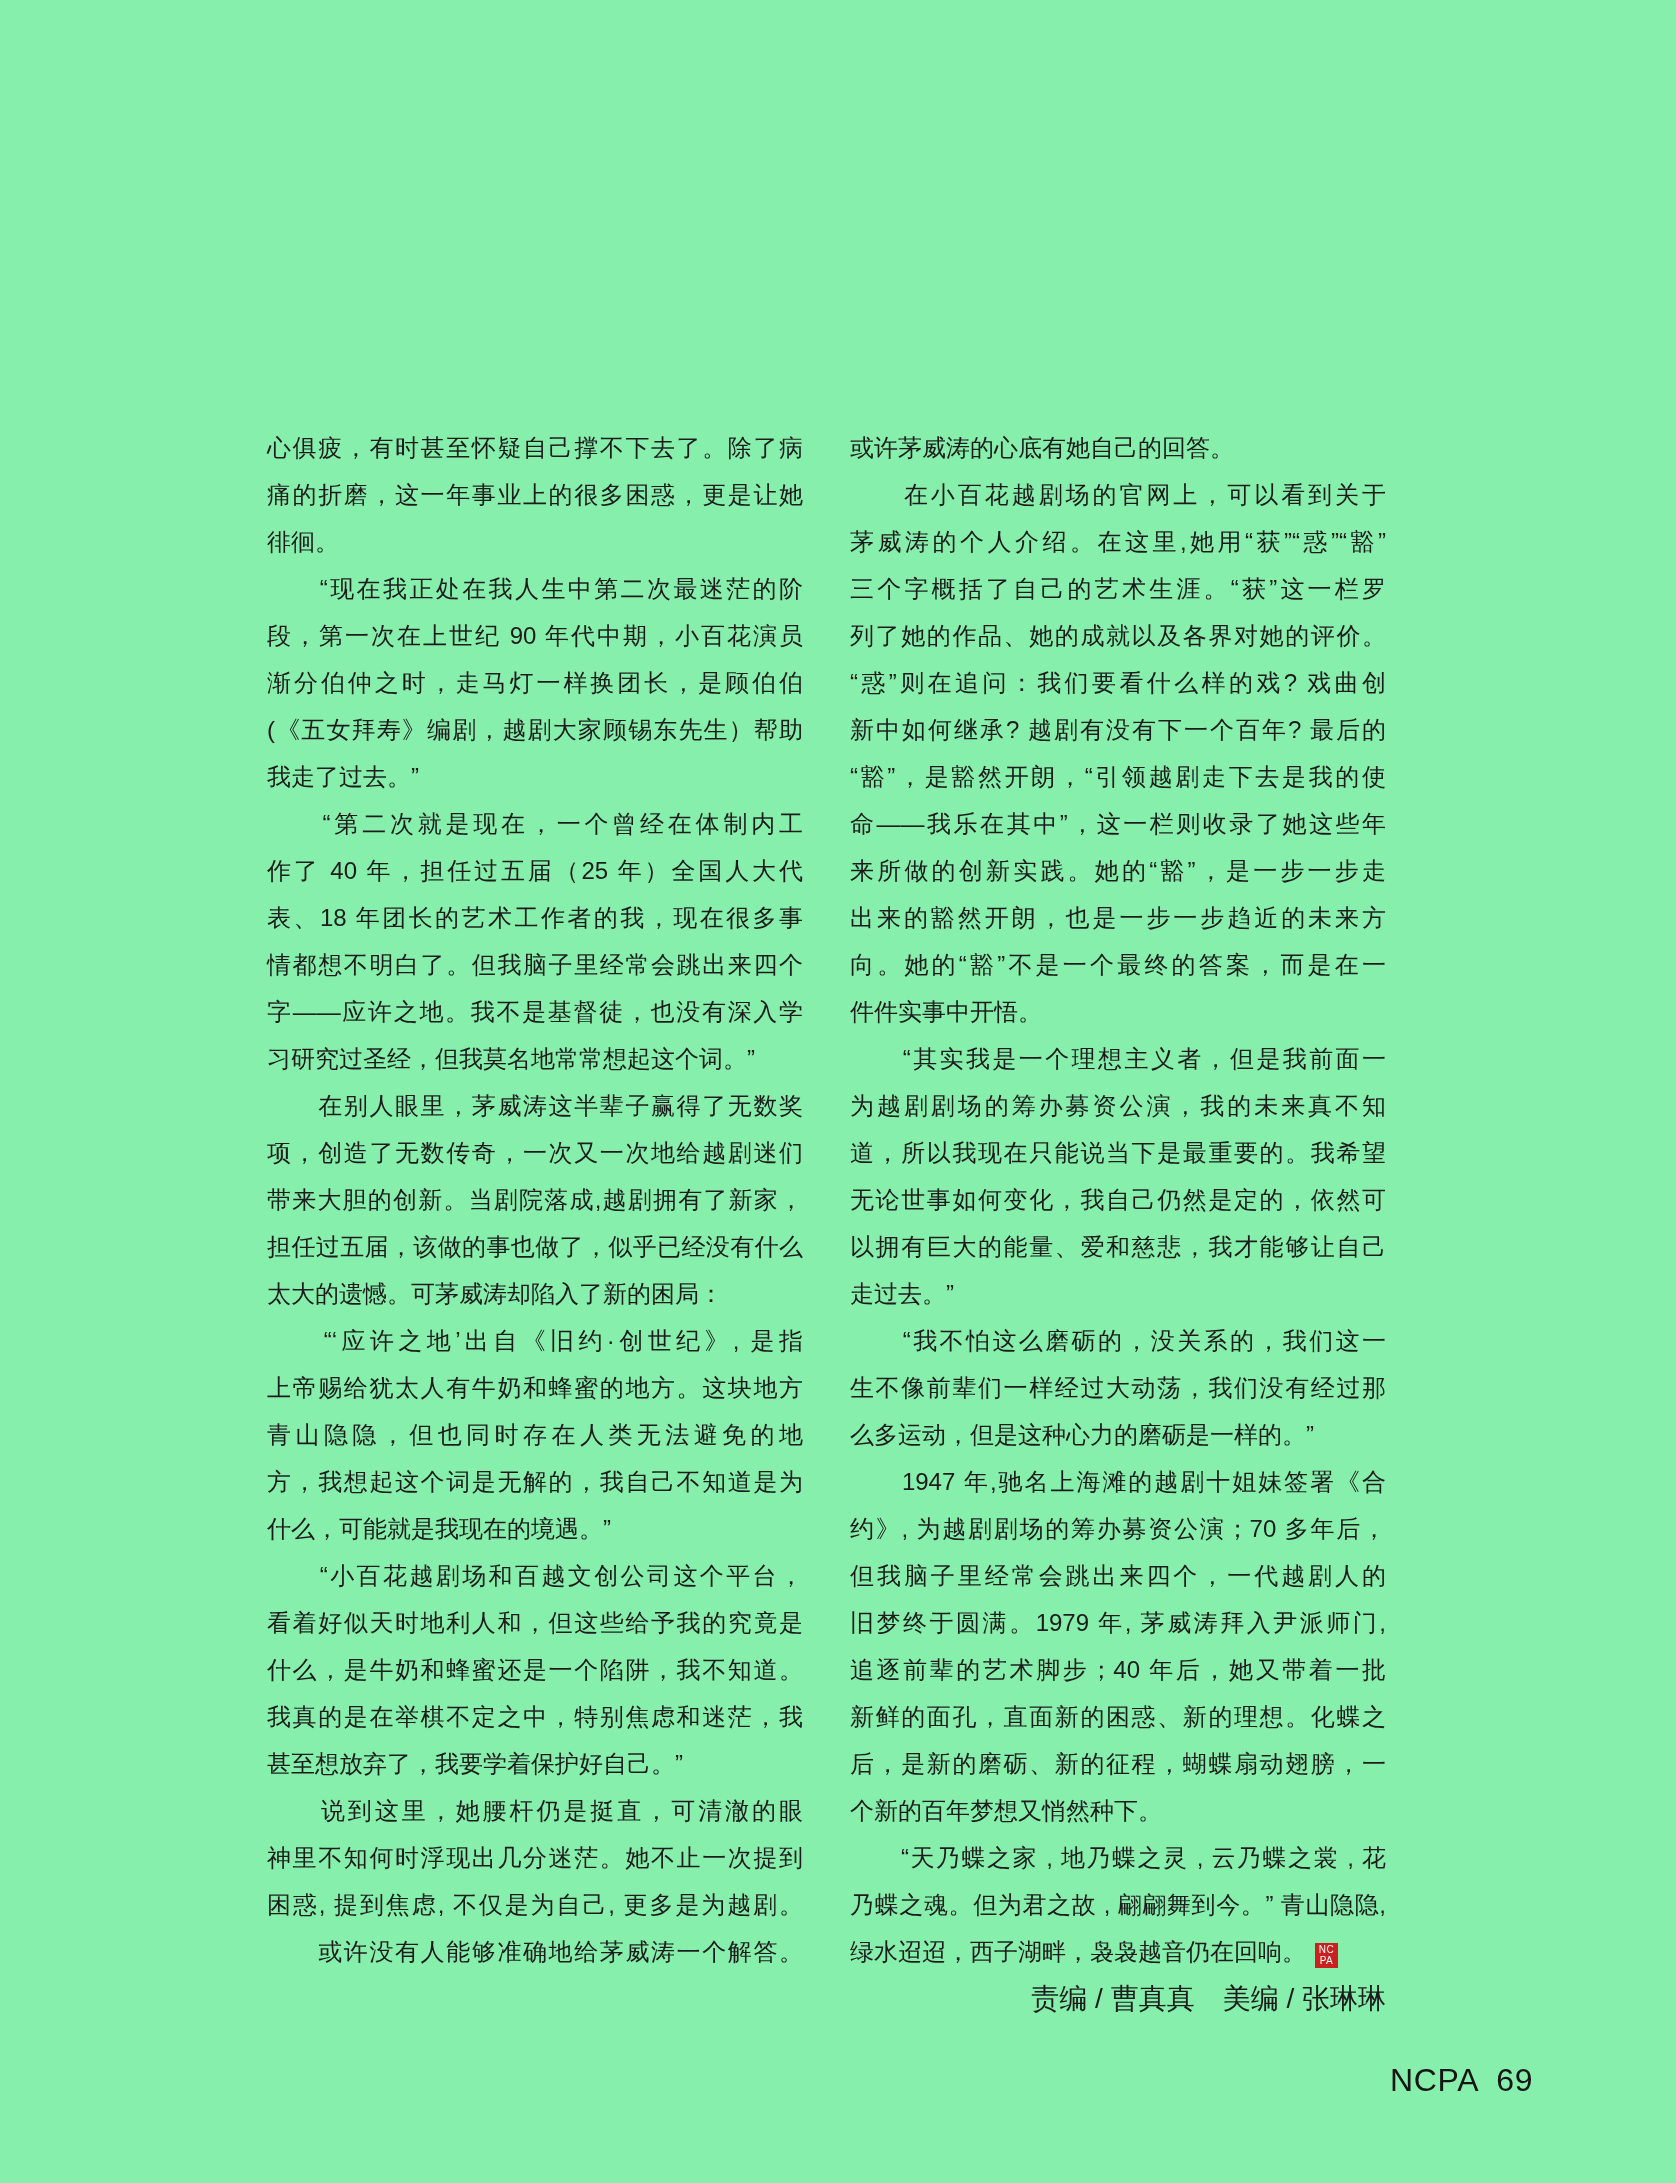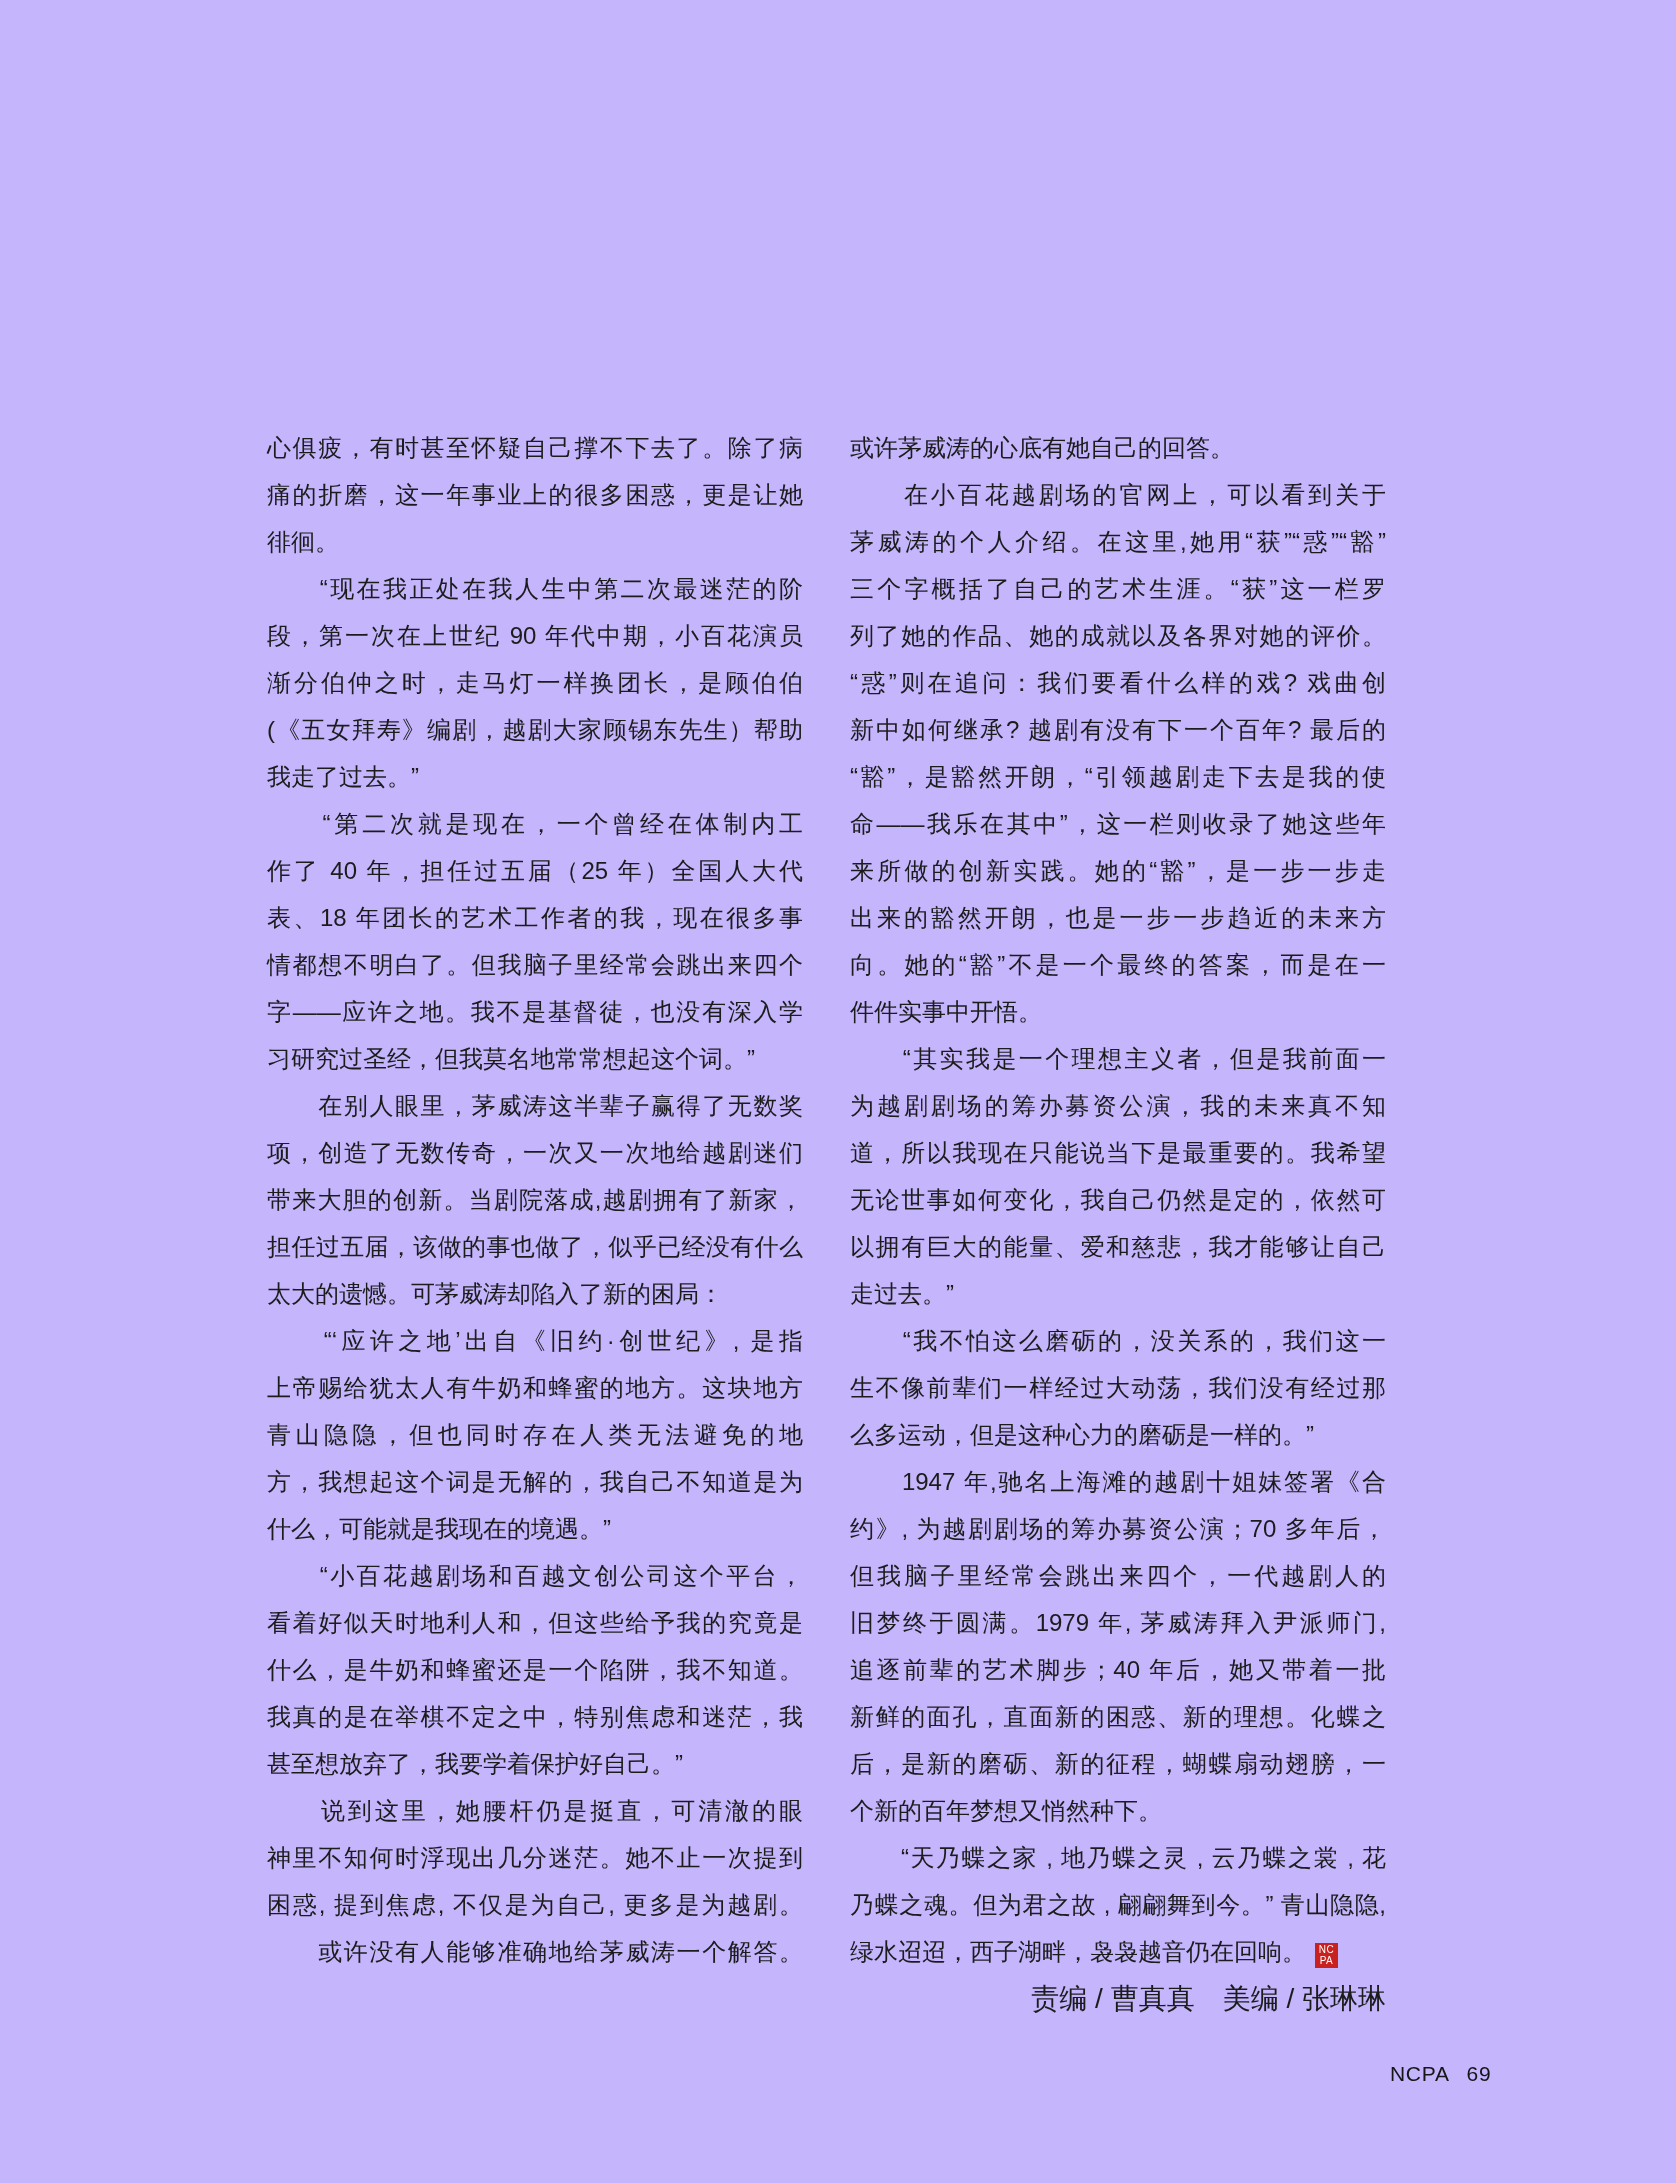--- a/index.html
+++ b/index.html
@@ -11,21 +11,21 @@
     position: relative;
     width: 1676px;
     height: 2183px;
     overflow: hidden;
     font-family: "Liberation Sans", sans-serif;
     color: #1c1c1c;
   }
   .page {
     position: absolute;
     inset: 0;
-    background: #c4b5fd;
+    background: #86efac;
   }
   .col {
     position: absolute;
     top: 424px;
     width: 536px;
     font-size: 24px;
     color: #1c1c1c;
     letter-spacing: 0;
   }
   .col-left  { left: 267px;  }
@@ -62,21 +62,21 @@
     text-align: center;
     padding-top: 1.3px;
     letter-spacing: 0.3px;
   }
   .footer {
     position: absolute;
     left: 1390px;
     top: 2062px;
     display: flex;
     gap: 17px;
-    font-size: 21px;
+    font-size: 32px;
     color: #161616;
     letter-spacing: 0.7px;
   }
 </style>
 </head>
 <body>
 
 <div class="page">
 
   <div class="col col-left">

